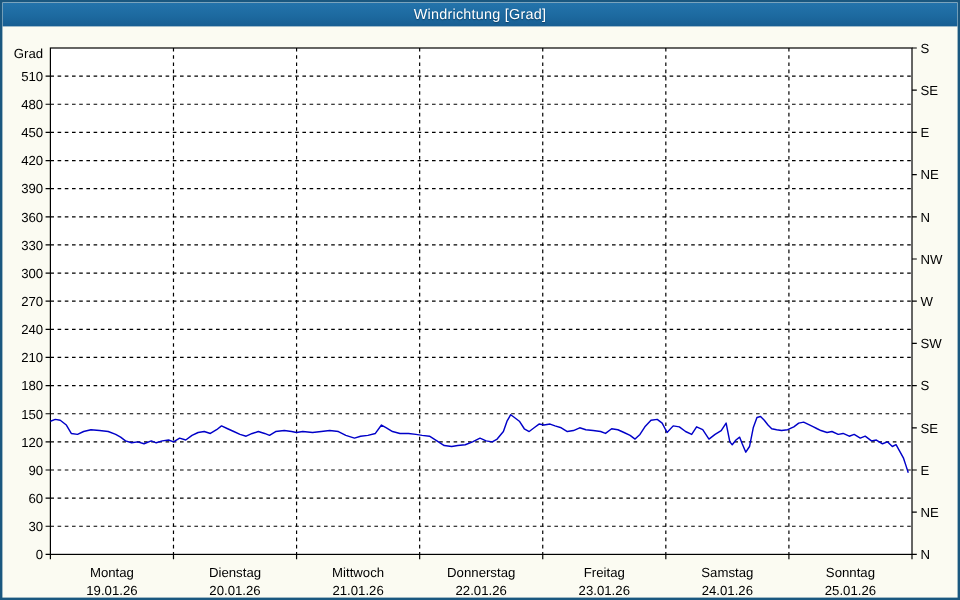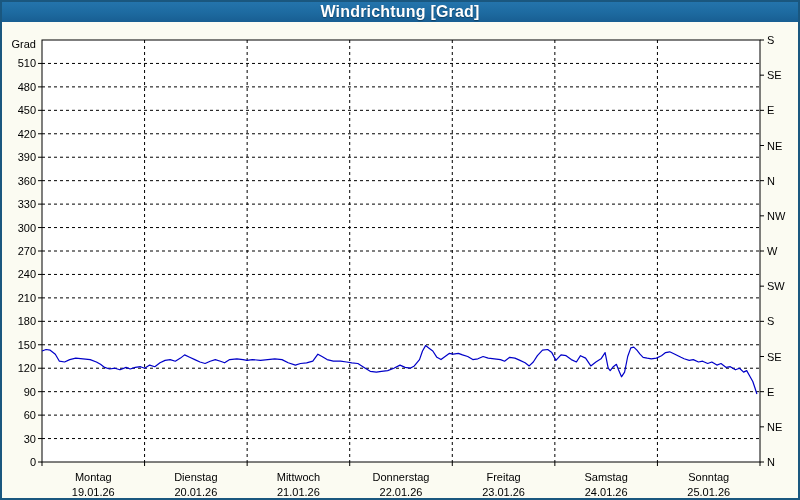--- a/index.html
+++ b/index.html
@@ -11,21 +11,21 @@
     background:#fbfbf2;
     font-family:"Liberation Sans",sans-serif;
     overflow:hidden;
   }
   .titlebar{
     position:absolute;top:0;left:0;right:0;height:20px;
     background:linear-gradient(180deg,#2474ac 0%,#1d6aa0 55%,#185e92 100%);
     display:flex;align-items:center;justify-content:center;
   }
   .titlebar .title{
-    color:#ffffff;font-weight:bold;font-size:16px;
+    color:#ffffff;font-weight:normal;font-size:12px;
     letter-spacing:0.2px;
     text-shadow:0 1px 1px #0d3f63;
   }
   svg#chart{position:absolute;top:20px;left:0;}
   svg#chart text{
     font-family:"Liberation Sans",sans-serif;
     font-size:11px;fill:#000000;
   }
 </style>
 </head>

